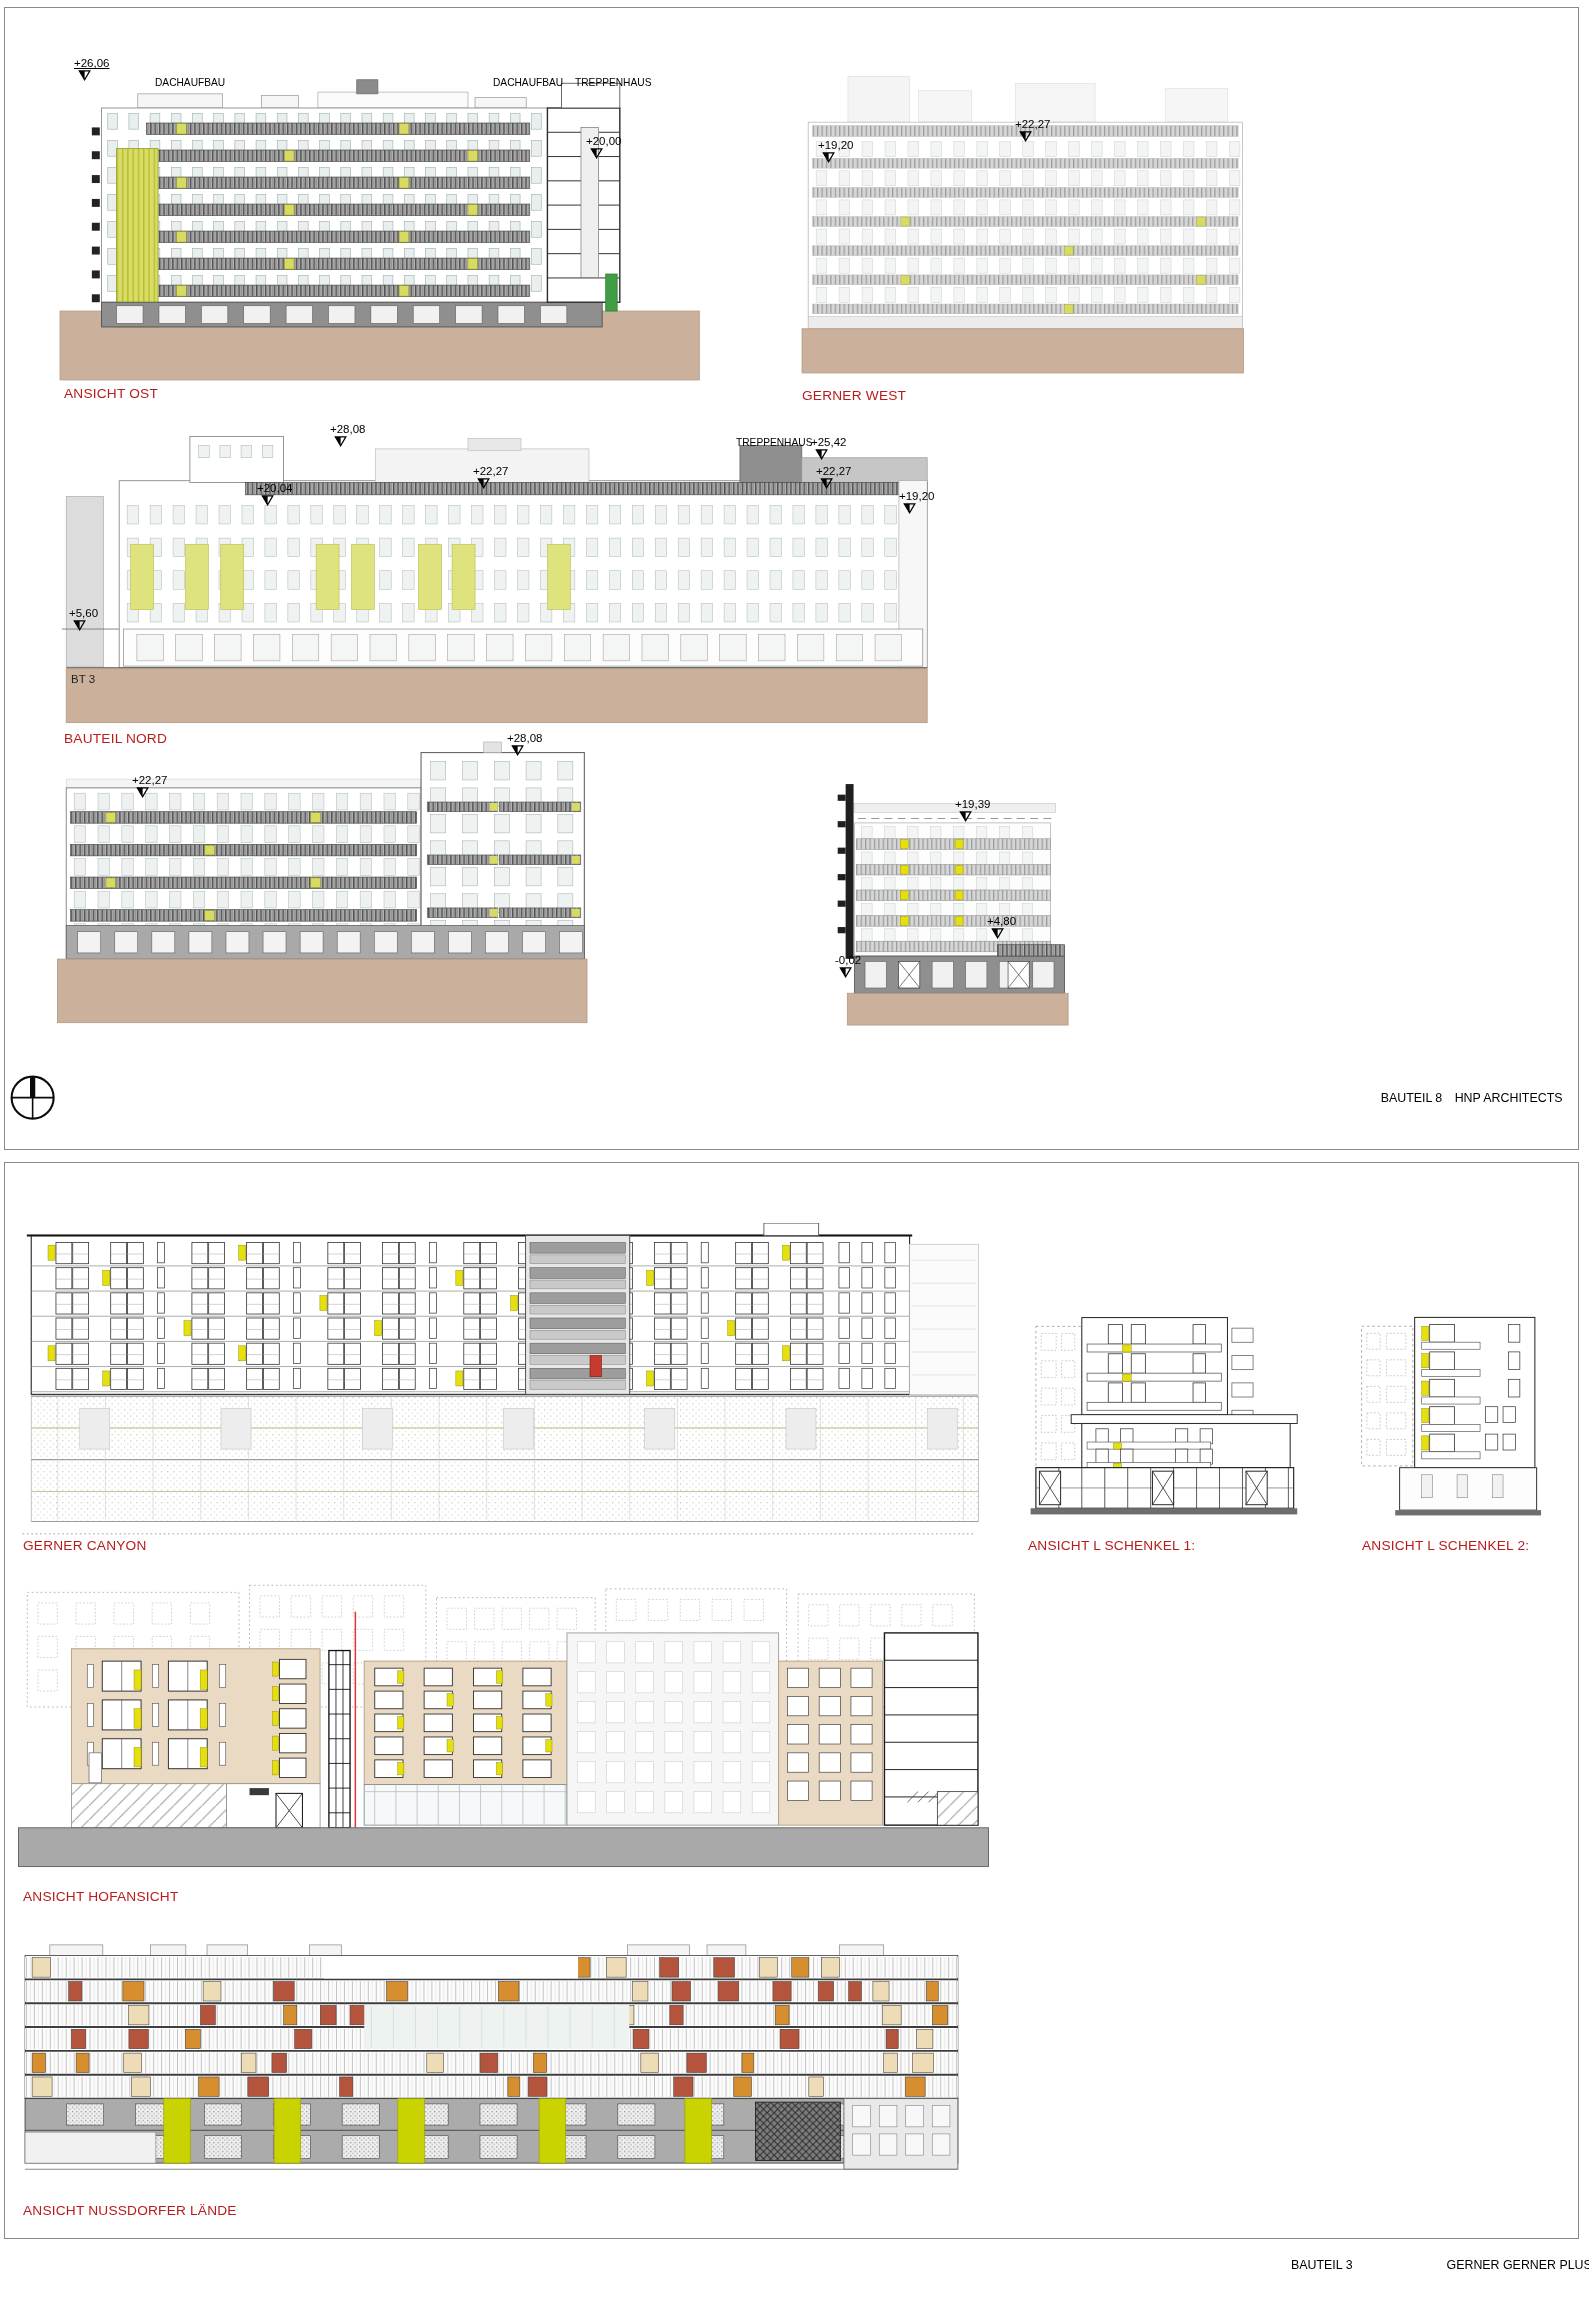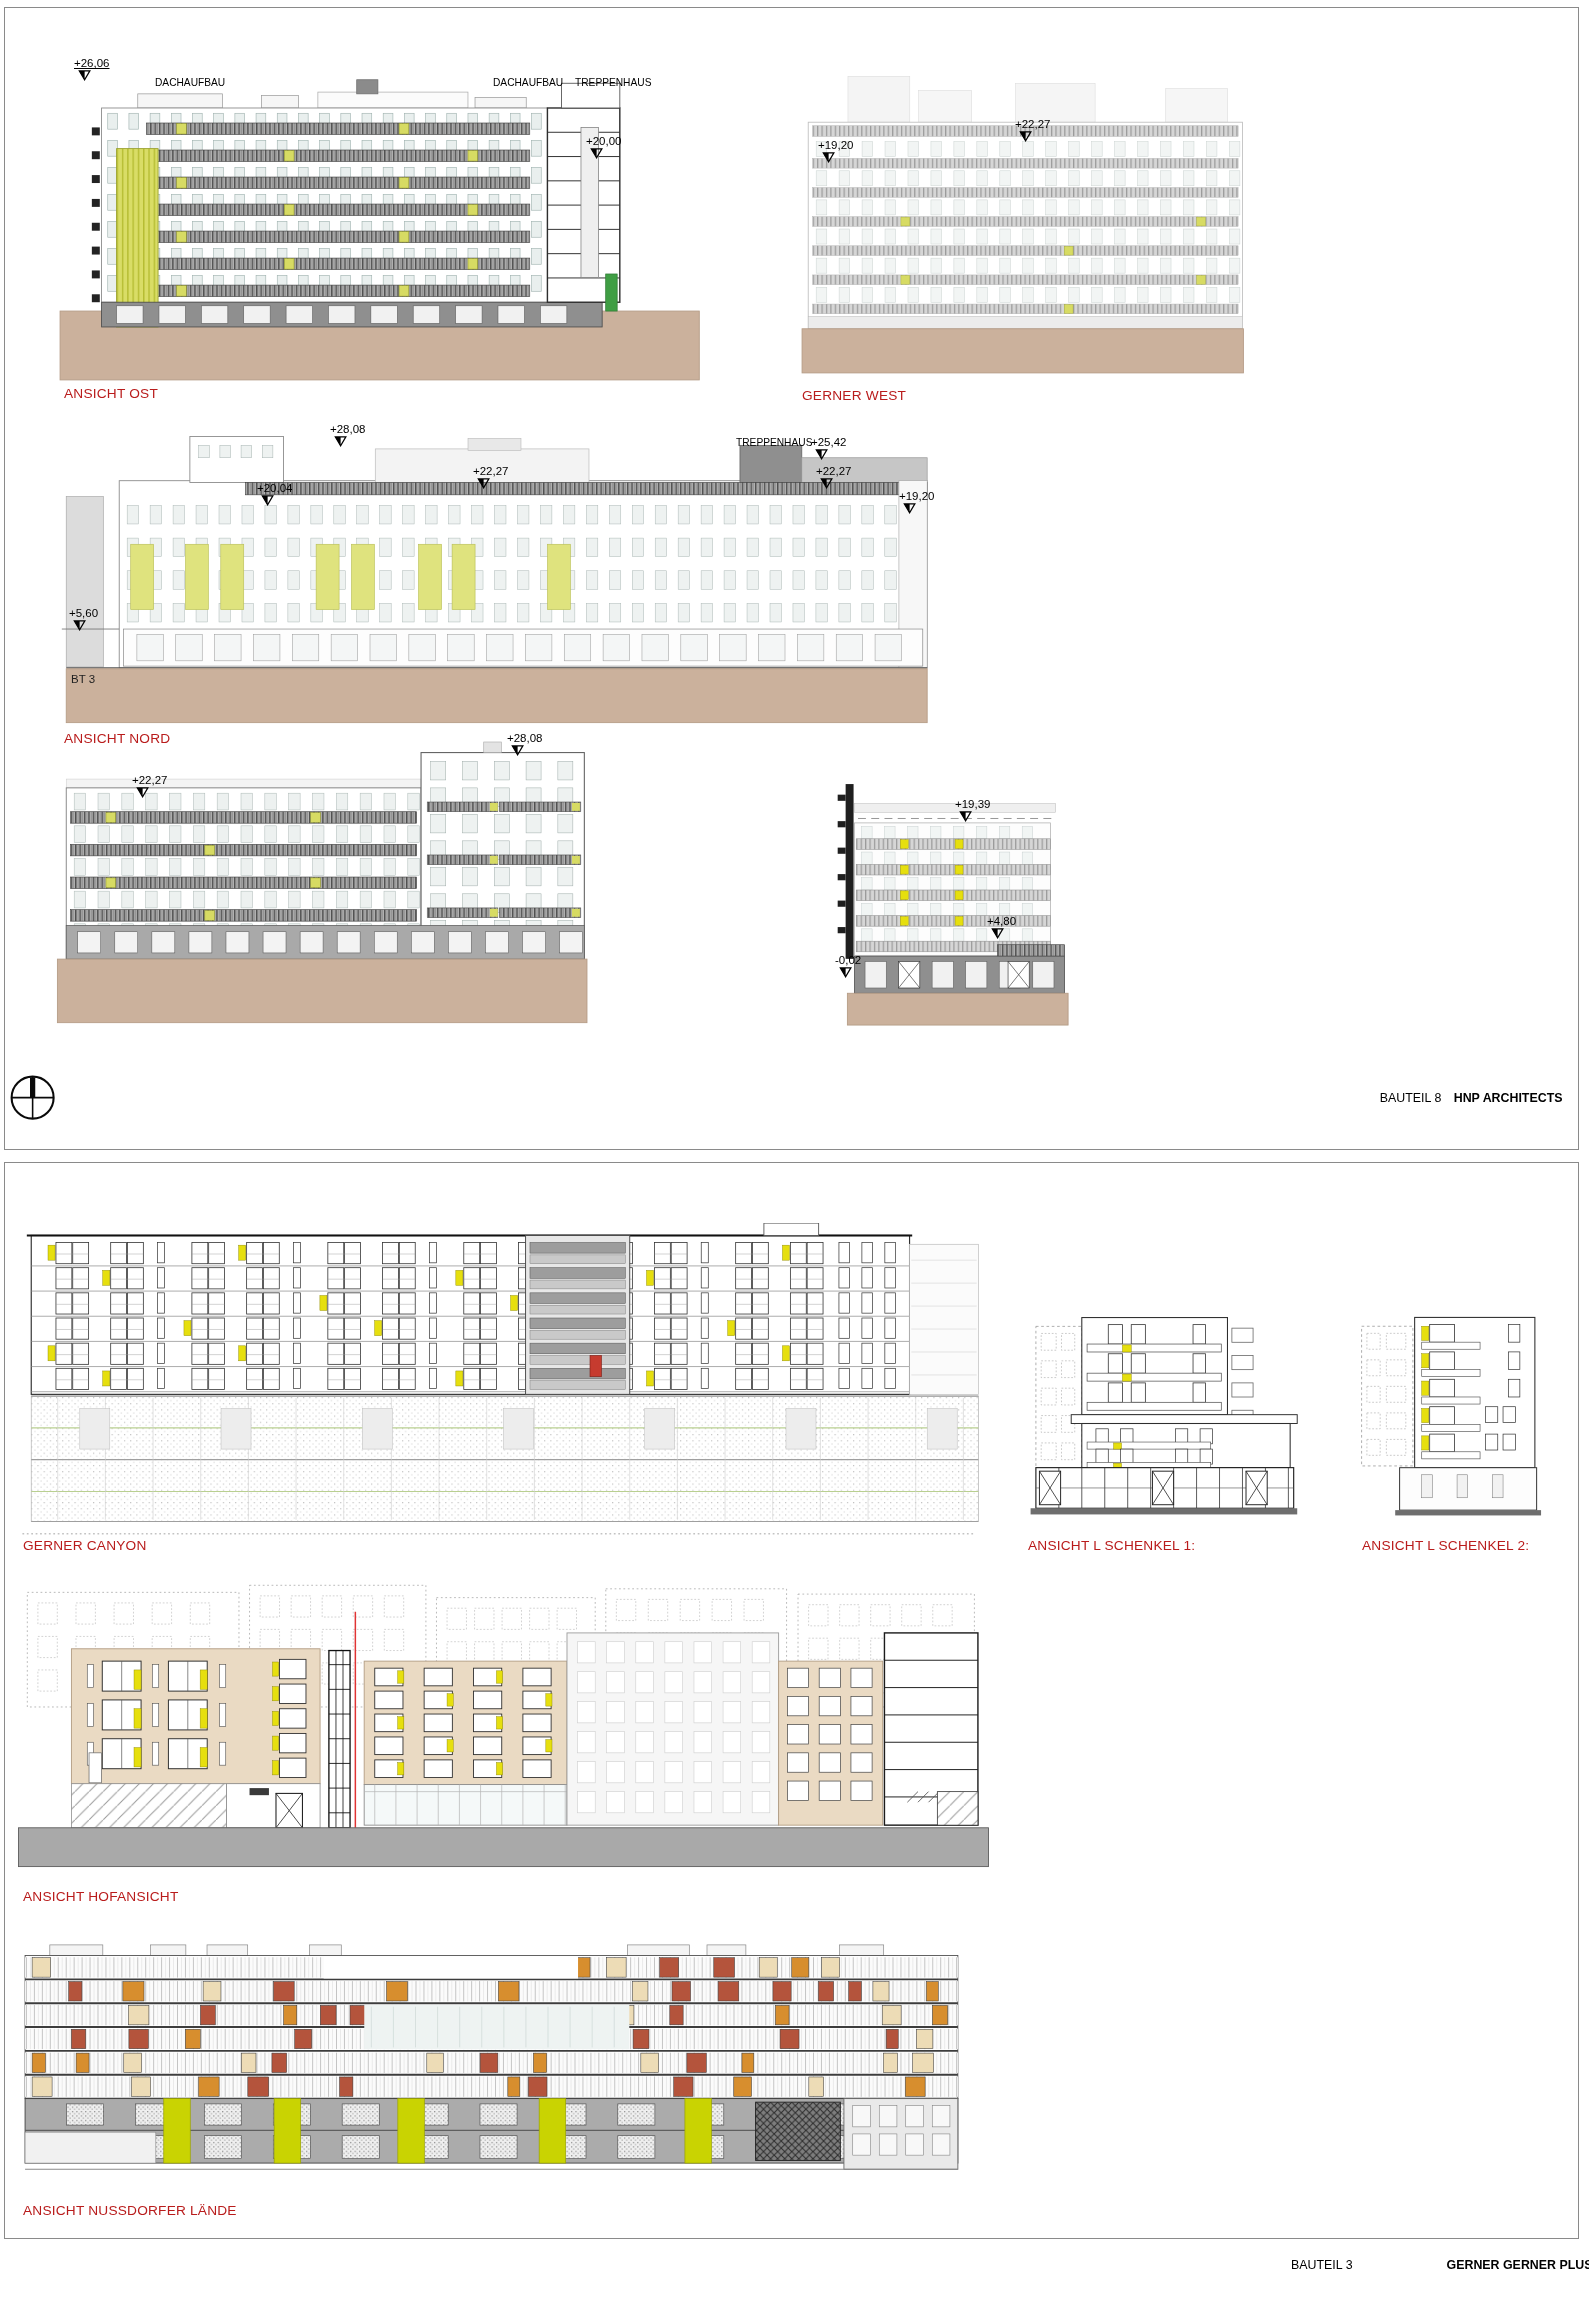--- a/index.html
+++ b/index.html
@@ -5,21 +5,21 @@
   html,body{margin:0;padding:0;background:#fff;}
   body{width:1589px;height:2307px;position:relative;font-family:"Liberation Sans",sans-serif;color:#000;overflow:hidden;}
   .panel{position:absolute;border:1.3px solid #8a8a8a;background:#fff;}
   .dwg{position:absolute;}
   .ansicht-label{position:absolute;font-size:13.7px;letter-spacing:0.2px;color:#b91c1c;white-space:nowrap;}
   .mk{position:absolute;font-size:11.5px;line-height:1.05;color:#000;white-space:nowrap;}
   .mk.small{font-size:10.2px;}
   .mk .tri{display:block;margin-left:4.4px;margin-top:0.9px;}
   .bt-label{position:absolute;font-size:11.5px;color:#222;}
   .footer{position:absolute;font-size:12.4px;color:#000;white-space:nowrap;}
-  .footer .firm{font-weight:bold;margin-left:12.4px;}
+  .footer .firm{font-weight:normal;margin-left:12.4px;}
   .footer.bottom .firm{margin-left:94px;}
 </style>
 </head>
 <body>
 
 <svg width="0" height="0" style="position:absolute">
   <defs>
     <pattern id="patBalc" width="5" height="14" patternUnits="userSpaceOnUse">
       <rect width="5" height="14" fill="#b3b3b3"></rect>
         <rect width="1.6" height="14" fill="#4f4f4f"></rect>
@@ -826,21 +826,21 @@
     <line x1="98" y1="209" x2="122" y2="239" stroke="#444" stroke-width="0.8"></line>
     <line x1="122" y1="209" x2="98" y2="239" stroke="#444" stroke-width="0.8"></line>
     <rect x="222" y="209" width="24" height="30" fill="#fff" stroke="#444" stroke-width="0.8"></rect>
     <line x1="222" y1="209" x2="246" y2="239" stroke="#444" stroke-width="0.8"></line>
     <line x1="246" y1="209" x2="222" y2="239" stroke="#444" stroke-width="0.8"></line>
     <rect x="40" y="245" width="250" height="36" fill="#cbb19c" stroke="#b59c86" stroke-width="1"></rect>
   </svg>
 
 <div class="ansicht-label" style="left:64px;top:386px">ANSICHT OST</div>
 <div class="ansicht-label" style="left:802px;top:388px">GERNER WEST</div>
-<div class="ansicht-label" style="left:64px;top:731px">ANSICHT NORD</div>
+<div class="ansicht-label" style="left:64px;top:731px">BAUTEIL NORD</div>
 <div class="bt-label" style="left:71px;top:673px">BT 3</div>
 
 <div class="mk" style="left: 74px; top: 57px; text-decoration: underline;"><span>+26,06</span><svg class="tri" width="13.2" height="10.6" viewBox="0 0 15 12">
       <path d="M1.5,1 H13.5 L7.5,11 Z" fill="none" stroke="#000" stroke-width="1.4"></path>
       <path d="M1.5,1 H7.5 V11 Z" fill="#000"></path>
     </svg></div>
 <div class="mk small" style="left: 155px; top: 78px;"><span>DACHAUFBAU</span></div>
 <div class="mk small" style="left: 493px; top: 78px;"><span>DACHAUFBAU</span></div>
 <div class="mk small" style="left: 575px; top: 78px;"><span>TREPPENHAUS</span></div>
 <div class="mk" style="left: 586px; top: 135px;"><span>+20,00</span><svg class="tri" width="13.2" height="10.6" viewBox="0 0 15 12">

